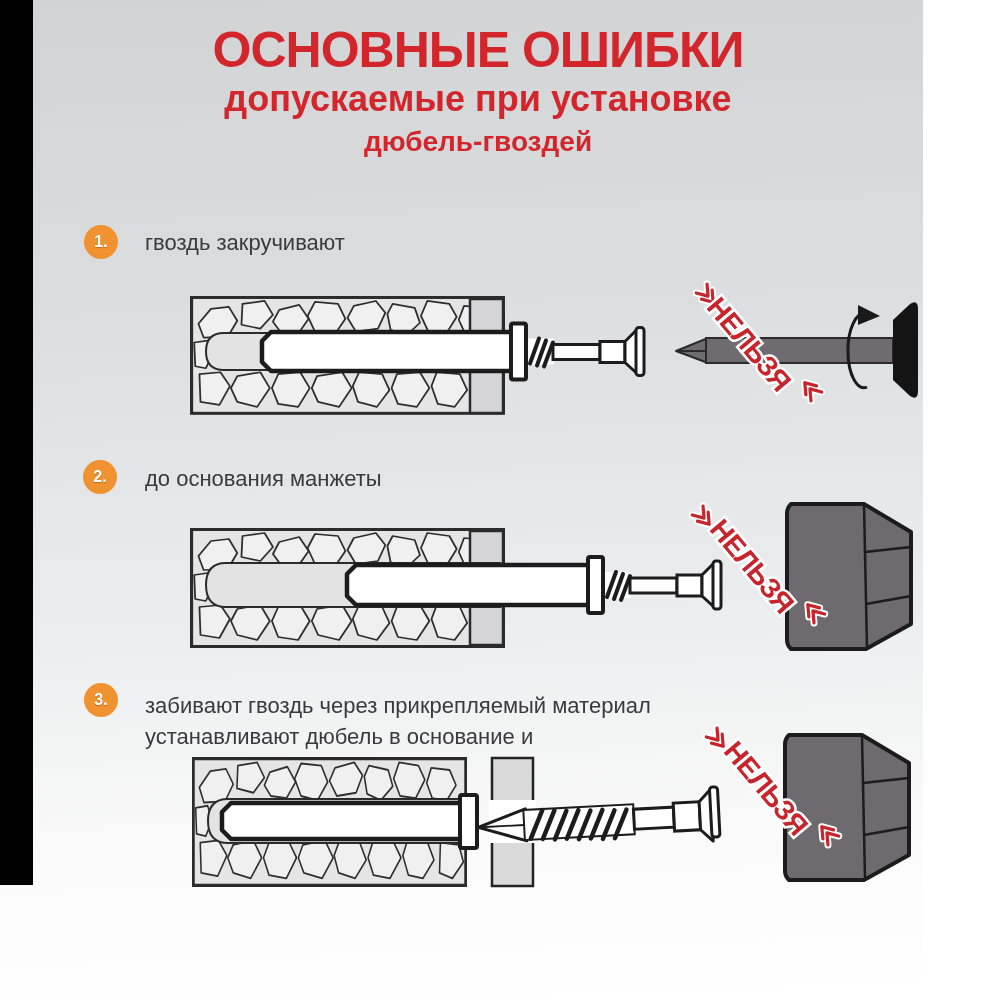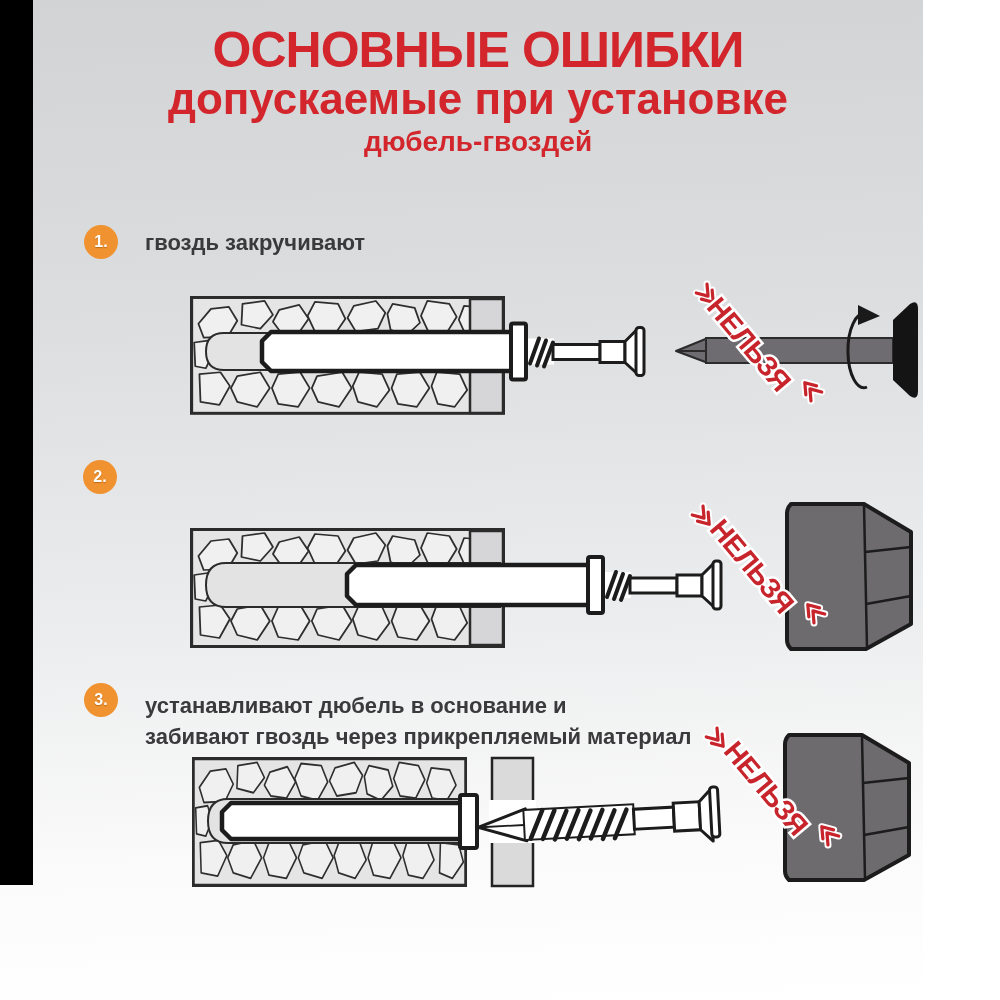--- a/index.html
+++ b/index.html
@@ -7,29 +7,29 @@
     position:relative;width:923px;height:1000px;overflow:hidden;
     font-family:"Liberation Sans",sans-serif;
     background:linear-gradient(178deg,#d2d3d5 0%,#dcdddf 30%,#ecedee 62%,#fbfbfb 85%,#ffffff 100%);
   }
   .bar{position:absolute;top:0;height:885px;background:#000;}
   .bar.left{left:0;width:33px;}
   .bar.right{left:968px;width:32px;}
   .title{position:absolute;left:33px;width:890px;top:24px;text-align:center;
          color:#d2262c;font-weight:bold;}
   .t1{font-size:50px;line-height:52px;letter-spacing:-1px;}
-  .t2{font-size:44px;line-height:46px;}
+  .t2{font-size:36px;line-height:46px;}
   .t3{font-size:28px;line-height:40px;}
   .badge{position:absolute;width:34px;height:34px;border-radius:50%;background:#f0922f;
          color:#fff;font-size:16px;font-weight:bold;display:flex;align-items:center;
          justify-content:center;text-shadow:0 1px 1px rgba(150,80,0,.55);}
   .b1{left:84px;top:225px;}
   .b2{left:83px;top:460px;}
   .b3{left:84px;top:683px;}
-  .itext{position:absolute;left:145px;color:#3a3a3c;font-size:22px;line-height:31px;font-weight:700;}
+  .itext{position:absolute;left:145px;color:#3a3a3c;font-size:22px;line-height:31px;font-weight:400;}
   .i1{top:227px;}
   .i2{top:463px;}
   .i3{top:690px;}
   svg.illus{position:absolute;overflow:visible;}
   .s1{left:180px;top:280px;}
   .s2{left:180px;top:495px;}
   .s3{left:180px;top:725px;}
   .nelzya-text{font-family:"Liberation Sans",sans-serif;font-weight:bold;font-size:28px;
                letter-spacing:-0.5px;fill:#c7242c;stroke:#ffffff;stroke-width:5px;paint-order:stroke;}
 </style>
@@ -118,42 +118,43 @@
     </g>
     <use href="#spark" transform="translate(707,284) rotate(50)"></use>
     <g transform="translate(724,292) rotate(50)">
       <text x="0" y="24" class="nelzya-text">НЕЛЬЗЯ</text>
     </g>
     <use href="#spark" transform="translate(811,401) rotate(230)"></use>
   </svg>
 
   <div class="badge b2">2.</div>
   <div class="itext i2">
+    <div>до основания манжеты</div>
   </div>
 
   <svg class="illus s2" width="790" height="165" viewBox="180 495 790 165">
     <g>
       <use href="#wall" transform="translate(190,528) scale(1.05,1)"></use>
       <rect x="470" y="531" width="33" height="114" fill="#d6d6d8" stroke="#2b2b2b" stroke-width="2.5"></rect>
       <path d="M500,563 L226,563 Q206,563 206,585 Q206,607 226,607 L500,607 Z" fill="#e3e3e4" stroke="#2b2b2b" stroke-width="2"></path>
     </g>
     <polygon points="347,574 356,565 590,565 590,605 356,605 347,596" fill="#ffffff" stroke="#1c1c1c" stroke-width="4.5" stroke-linejoin="round"></polygon>
     <use href="#nailout" transform="translate(588,555)"></use>
     <use href="#hammer" transform="translate(787,504)"></use>
     <use href="#spark" transform="translate(703,506) rotate(50)"></use>
     <g transform="translate(727,514) rotate(50)">
       <text x="0" y="24" class="nelzya-text">НЕЛЬЗЯ</text>
     </g>
     <use href="#spark" transform="translate(814,623) rotate(230)"></use>
   </svg>
 
   <div class="badge b3">3.</div>
   <div class="itext i3">
+    <div>забивают гвоздь через прикрепляемый материал</div>
     <div>устанавливают дюбель в основание и</div>
-    <div>забивают гвоздь через прикрепляемый материал</div>
   </div>
 
   <svg class="illus s3" width="790" height="170" viewBox="180 725 790 170">
     <g>
       <use href="#wall" transform="translate(192,757) scale(0.9167,1.0833)"></use>
       <path d="M460,799 L228,799 Q208,799 208,821 Q208,843 228,843 L460,843 Z" fill="#e3e3e4" stroke="#2b2b2b" stroke-width="2"></path>
     </g>
     <polygon points="222,812 231,803 463,803 463,839 231,839 222,830" fill="#ffffff" stroke="#1c1c1c" stroke-width="4.5" stroke-linejoin="round"></polygon>
     <rect x="460" y="795" width="17" height="53" rx="2" fill="#ffffff" stroke="#1c1c1c" stroke-width="4"></rect>
     <g>

